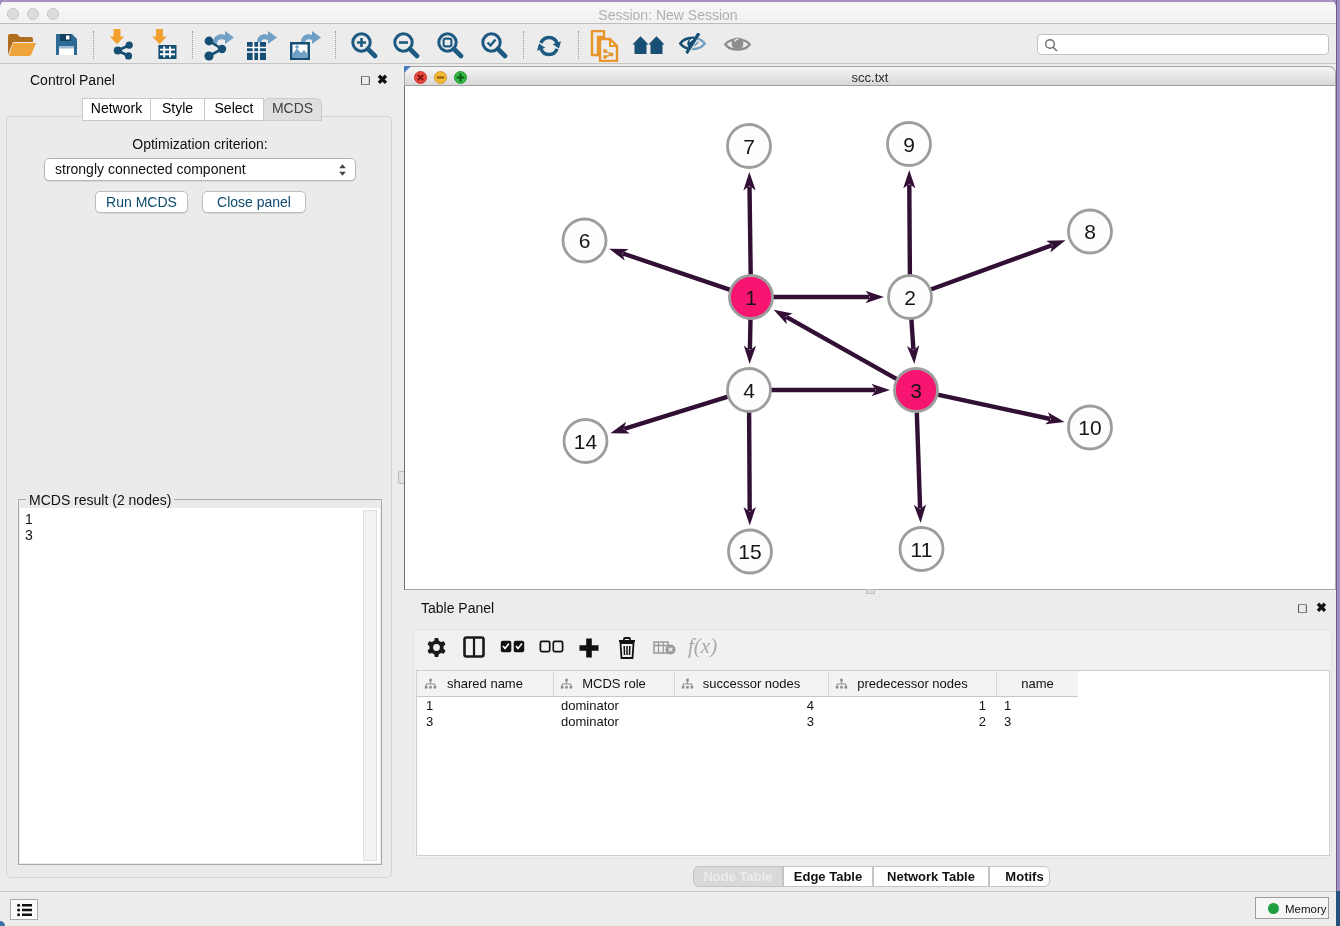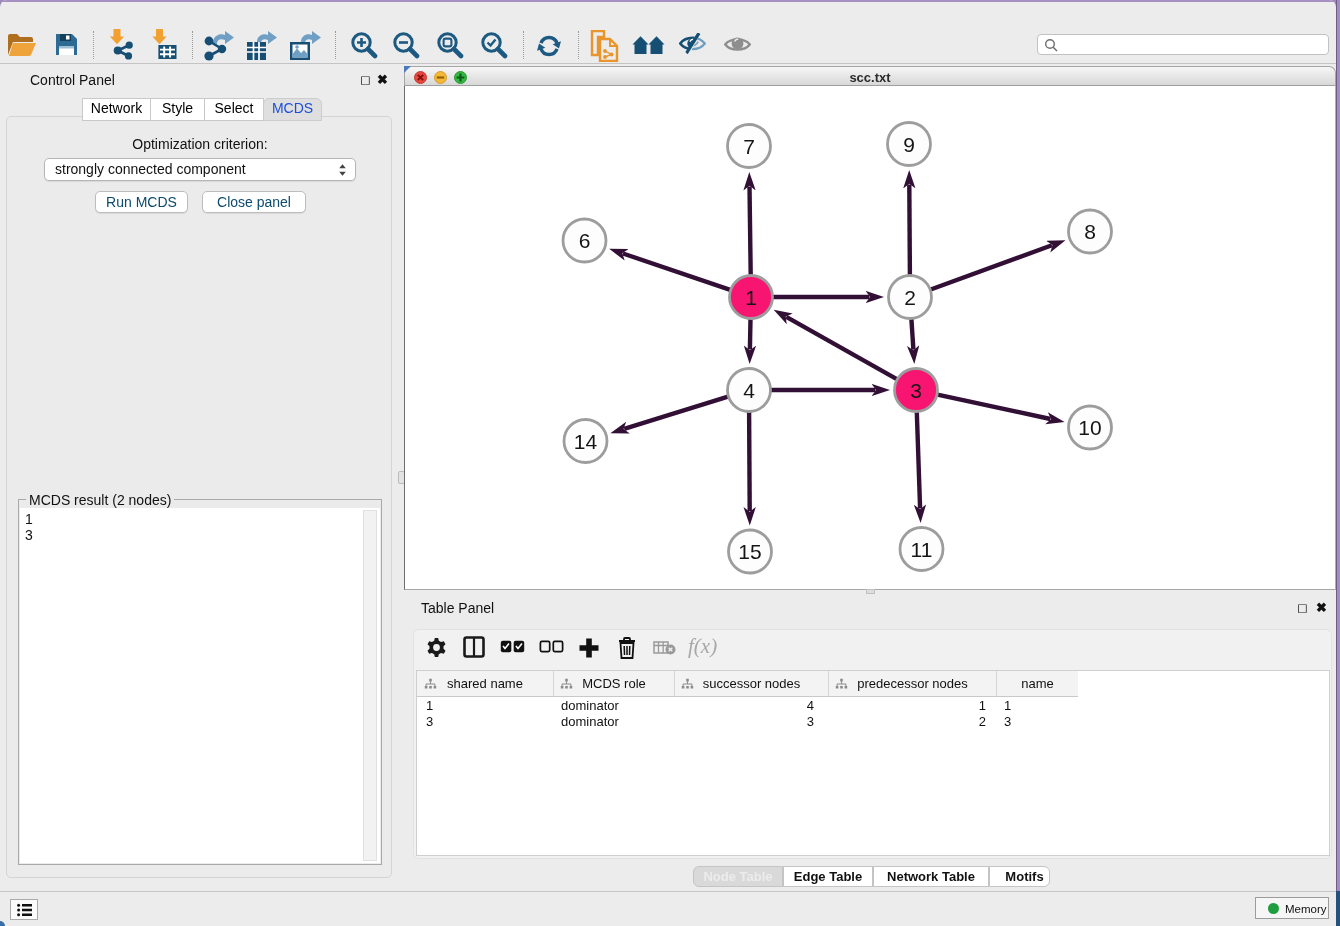--- a/index.html
+++ b/index.html
@@ -22,21 +22,21 @@
 .combo { position:absolute; left:44px; top:158px; width:312px; height:23px; background:#fff; border:1px solid #b5b5b5; border-radius:5px; font-size:14px; color:#111; line-height:21px; padding-left:10px; box-shadow:0 1px 1px rgba(0,0,0,0.08); }
 .btn { position:absolute; top:191px; height:22px; background:#fff; border:1px solid #bdbdbd; border-radius:5px; font-size:14px; color:#0c4a6e; text-align:center; line-height:20px; box-shadow:0 1px 1px rgba(0,0,0,0.08); }
 .groupbox { position:absolute; left:18px; top:499px; width:364px; height:366px; border:1px solid #a9a9a9; }
 .grouplabel { position:absolute; left:26px; top:492px; background:#ebebeb; padding:0 3px; font-size:14px; color:#111; }
 .groupwhite { position:absolute; left:1px; top:8px; right:1px; bottom:1px; background:#fff; }
 .gscroll { position:absolute; right:3px; top:2px; width:14px; bottom:2px; background:#f2f2f2; border:1px solid #e0e0e0; }
 .splitgrip { position:absolute; left:398px; top:471px; width:7px; height:13px; background:#e3e3e3; border:1px solid #bbb; border-radius:2px; }
 
 .netwin { position:absolute; left:404px; top:66px; width:932px; height:524px; }
 .nettitle { position:absolute; left:0; top:0; width:932px; height:20px; background:linear-gradient(#f6f6f6,#d8d8d8); border:1px solid #a6a6a6; border-bottom:1px solid #9f9f9f; border-radius:7px 7px 0 0; }
-.nettitle-text { position:absolute; width:100%; text-align:center; top:3px; font-size:13px; font-weight:bold; color:#2b2b2b; }
+.nettitle-text { position:absolute; width:100%; text-align:center; top:3px; font-size:13px; font-weight:normal; color:#2b2b2b; }
 .netcanvas { position:absolute; left:0; top:20px; width:932px; height:504px; background:#fff; border-left:1px solid #6e6e6e; border-right:1px solid #b0b0b0; border-bottom:1px solid #a8a8a8; }
 .mbtn { position:absolute; top:4px; width:13px; height:13px; border-radius:50%; }
 
 .hgrip { position:absolute; left:866px; top:589px; width:9px; height:5px; background:#ddd; border:1px solid #c0c0c0; }
 
 .tp-title { position:absolute; left:421px; top:600px; font-size:14px; color:#111; }
 .tp-box { position:absolute; left:413px; top:629px; width:919px; height:230px; background:#f1f1f1; border:1px solid #e2e2e2; border-radius:6px; }
 .ttable { position:absolute; left:416px; top:670px; width:914px; height:186px; background:#fff; border:1px solid #cfcfcf; }
 .thead { position:absolute; left:0; top:0; height:26px; background:#f3f3f3; border-bottom:1px solid #c9c9c9; font-size:13px; color:#111; }
 .thead .lbl { position:absolute; width:100%; text-align:center; top:5px; }
@@ -45,20 +45,26 @@
 .btab { position:absolute; top:866px; height:21px; border:1px solid #c4c4c4; background:#fff; font-size:13px; font-weight:bold; color:#111; text-align:center; line-height:20px; }
 
 .statussep { position:absolute; left:0; top:891px; width:1336px; border-top:1px solid #c6c6c6; }
 .listbtn { position:absolute; left:10px; top:899px; width:28px; height:21px; background:#fbfbfb; border:1px solid #ababab; }
 .membtn { position:absolute; left:1255px; top:897px; width:74px; height:22px; background:#f6f6f6; border:1px solid #9c9c9c; font-size:13px; color:#111; }
 </style>
 </head>
 <body>
 <div class="app">
   <div style="position:absolute;left:0;top:0;width:1336px;height:2px;background:#a78fc2;z-index:5;"></div>
+  <div class="titlebar">
+    <div class="tl" style="left:7px;"></div>
+    <div class="tl" style="left:27px;"></div>
+    <div class="tl" style="left:47px;"></div>
+    <div class="title-text">Session: New Session</div>
+  </div>
   <div class="toolbar" id="toolbar">
     <svg class="ticon" style="left:7px; top:8px;" width="29" height="24" viewBox="0 0 29 24">
       <path d="M1 22 L1 3 Q1 1 3 1 L10 1 L13 4 L24 4 Q26 4 26 6 L26 9 L6 9 Z" fill="#b06f1f"></path>
       <path d="M6 10 L29 10 L24 22 Q23.5 23 22 23 L2 23 Z" fill="#efa43b"></path>
     </svg>
     <svg class="ticon" style="left:54px; top:7px;" width="25" height="25" viewBox="0 0 25 25">
       <path d="M2 2 L18 2 L23 7 L23 23 L2 23 Z" fill="#2d6b94"></path>
       <path d="M6 2 L17 2 L17 9 L6 9 Z" fill="#14415e"></path>
       <path d="M12 3.5 L15.5 3.5 L15.5 7.5 L12 7.5 Z" fill="#fff"></path>
       <path d="M5 14 L20 14 L20 23 L5 23 Z" fill="#fff"></path>
@@ -172,21 +178,21 @@
     </div>
   </div>
 
   <div class="ctl-title">Control Panel</div>
   <div class="panebtn" style="left:360px; top:72px;">◻</div>
   <div class="panebtn" style="left:377px; top:72px; font-weight:bold;">✖</div>
   <div class="cpane"></div>
   <div class="tab" style="left:82px; width:69px;">Network</div>
   <div class="tab" style="left:150px; width:55px;">Style</div>
   <div class="tab" style="left:204px; width:60px;">Select</div>
-  <div class="tab" style="left:263px; width:59px; background:#dfdfdf; color:#1d4ed8; border-color:#cccccc; border-radius:6px 6px 0 0;">MCDS</div>
+  <div class="tab" style="left:263px; width:59px; background:#dfdfdf; color:#404040; border-color:#cccccc; border-radius:6px 6px 0 0;">MCDS</div>
   <div class="optlabel">Optimization criterion:</div>
   <div class="combo">strongly connected component
     <svg style="position:absolute; right:8px; top:4px;" width="9" height="14" viewBox="0 0 9 14">
         <path d="M1.2 5.2 L4.5 1.2 L7.8 5.2 Z M1.2 8.8 L4.5 12.8 L7.8 8.8 Z" fill="#444"></path>
       </svg>
   </div>
   <div class="btn" style="left:95px; width:93px;">Run MCDS</div>
   <div class="btn" style="left:202px; width:104px;">Close panel</div>
   <div class="groupbox">
     <div class="groupwhite">

